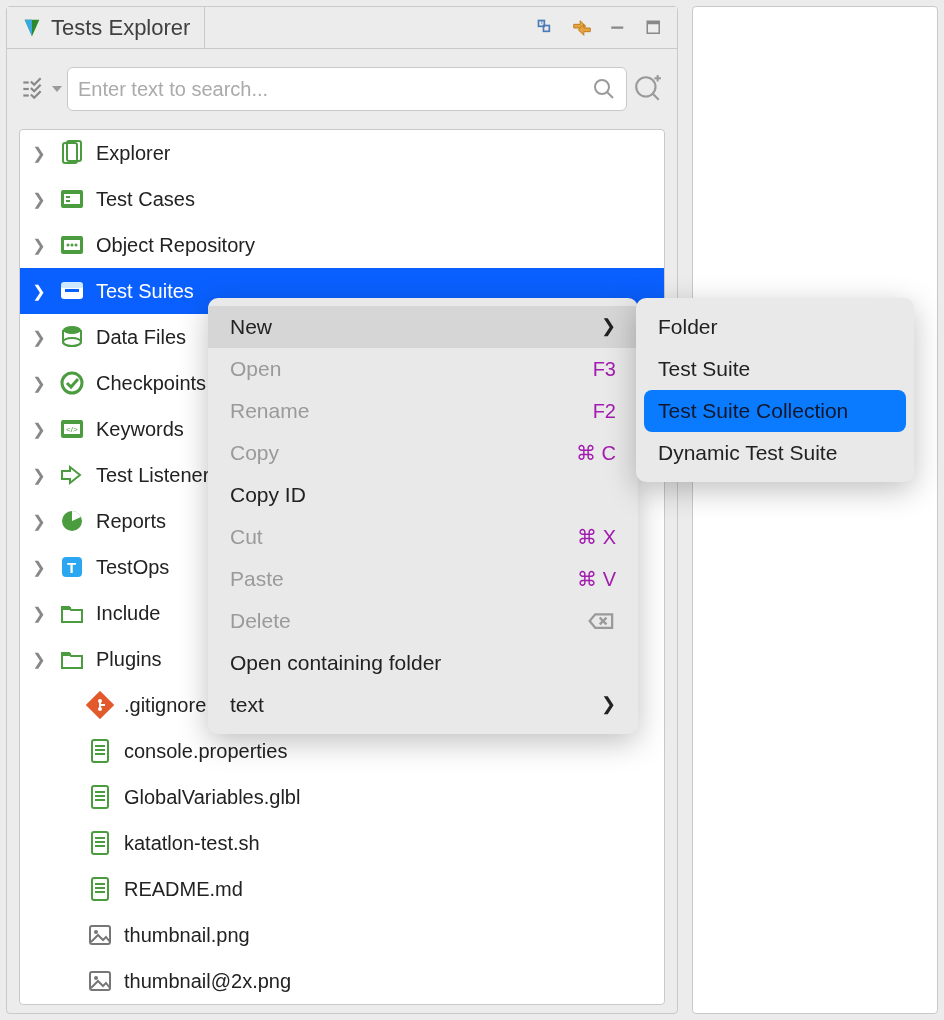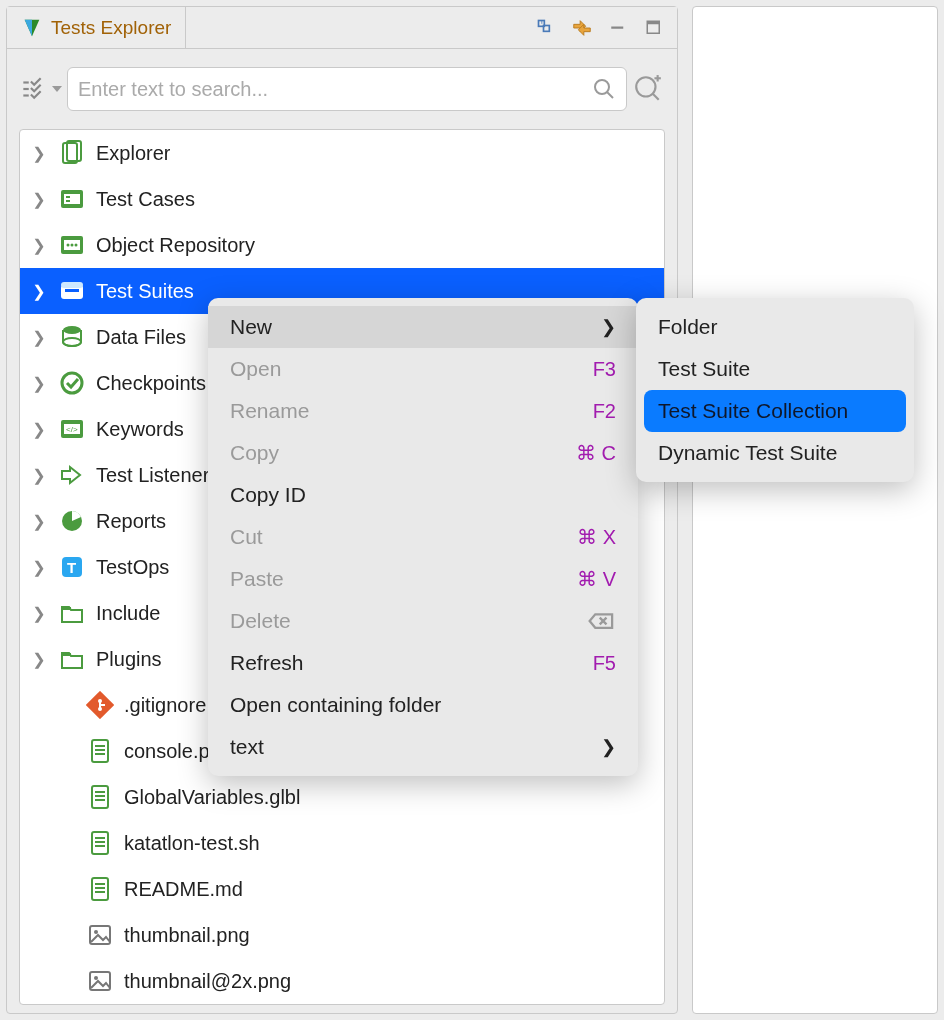--- a/index.html
+++ b/index.html
@@ -38,22 +38,22 @@
     border-bottom: 1px solid #c9c9c9;
     background: #ececec;
   }
   .tab {
     display: flex;
     align-items: center;
     gap: 8px;
     padding: 0 14px;
     background: #ececec;
     border-right: 1px solid #c9c9c9;
-    font-size: 19px;
-    color: #a16207;
+    font-size: 22px;
+    color: #404040;
     border-radius: 4px 0 0 0;
   }
   .tab-icon {
     width: 22px; height: 22px;
   }
   .toolbar-right {
     margin-left: auto;
     display: flex;
     align-items: center;
     gap: 14px;
@@ -135,21 +135,20 @@
     position:absolute;
     background:#e9e9e9;
     border-radius:10px;
     box-shadow: 0 8px 30px rgba(0,0,0,.25);
     padding: 8px 0;
     font-size:21px;
   }
   .ctx1 { left:208px; top:298px; width:430px; }
   .ctx-item {
     display:flex;
-    align-items:center;
     justify-content:space-between;
     padding: 9px 22px;
     color:#222;
   }
   .ctx-item.hover { background:#d6d6d6; }
   .ctx-item.disabled { color:#9a9a9a; }
   .ctx-right { color:#a21caf; font-size:20px; display:flex; align-items:center; gap:2px;}
   .ctx-sub-arrow { font-size:18px; color:#222; }
 
   .ctx2 { left:636px; top:298px; width:278px; }
@@ -488,24 +487,20 @@
       <span>Delete</span>
       <span class="ctx-right">
         <svg viewBox="0 0 24 16" width="28" height="18">
           <path d="M6 2 h15 v12 h-15 l-5 -6 z" fill="none" stroke="#9a9a9a" stroke-width="2"></path>
           <line x1="10" y1="5" x2="16" y2="11" stroke="#9a9a9a" stroke-width="2"></line>
           <line x1="16" y1="5" x2="10" y2="11" stroke="#9a9a9a" stroke-width="2"></line>
         </svg>
       </span>
     </div>
     <div class="ctx-item">
-      <span>Refresh</span>
-      <span class="ctx-right">F5</span>
-    </div>
-    <div class="ctx-item">
       <span>Open containing folder</span>
     </div>
     <div class="ctx-item">
       <span>text</span>
       <span class="ctx-sub-arrow">❯</span>
     </div>
   </div>
 
 <div class="ctx-menu ctx2" id="ctx2">
     <div class="ctx-item">

